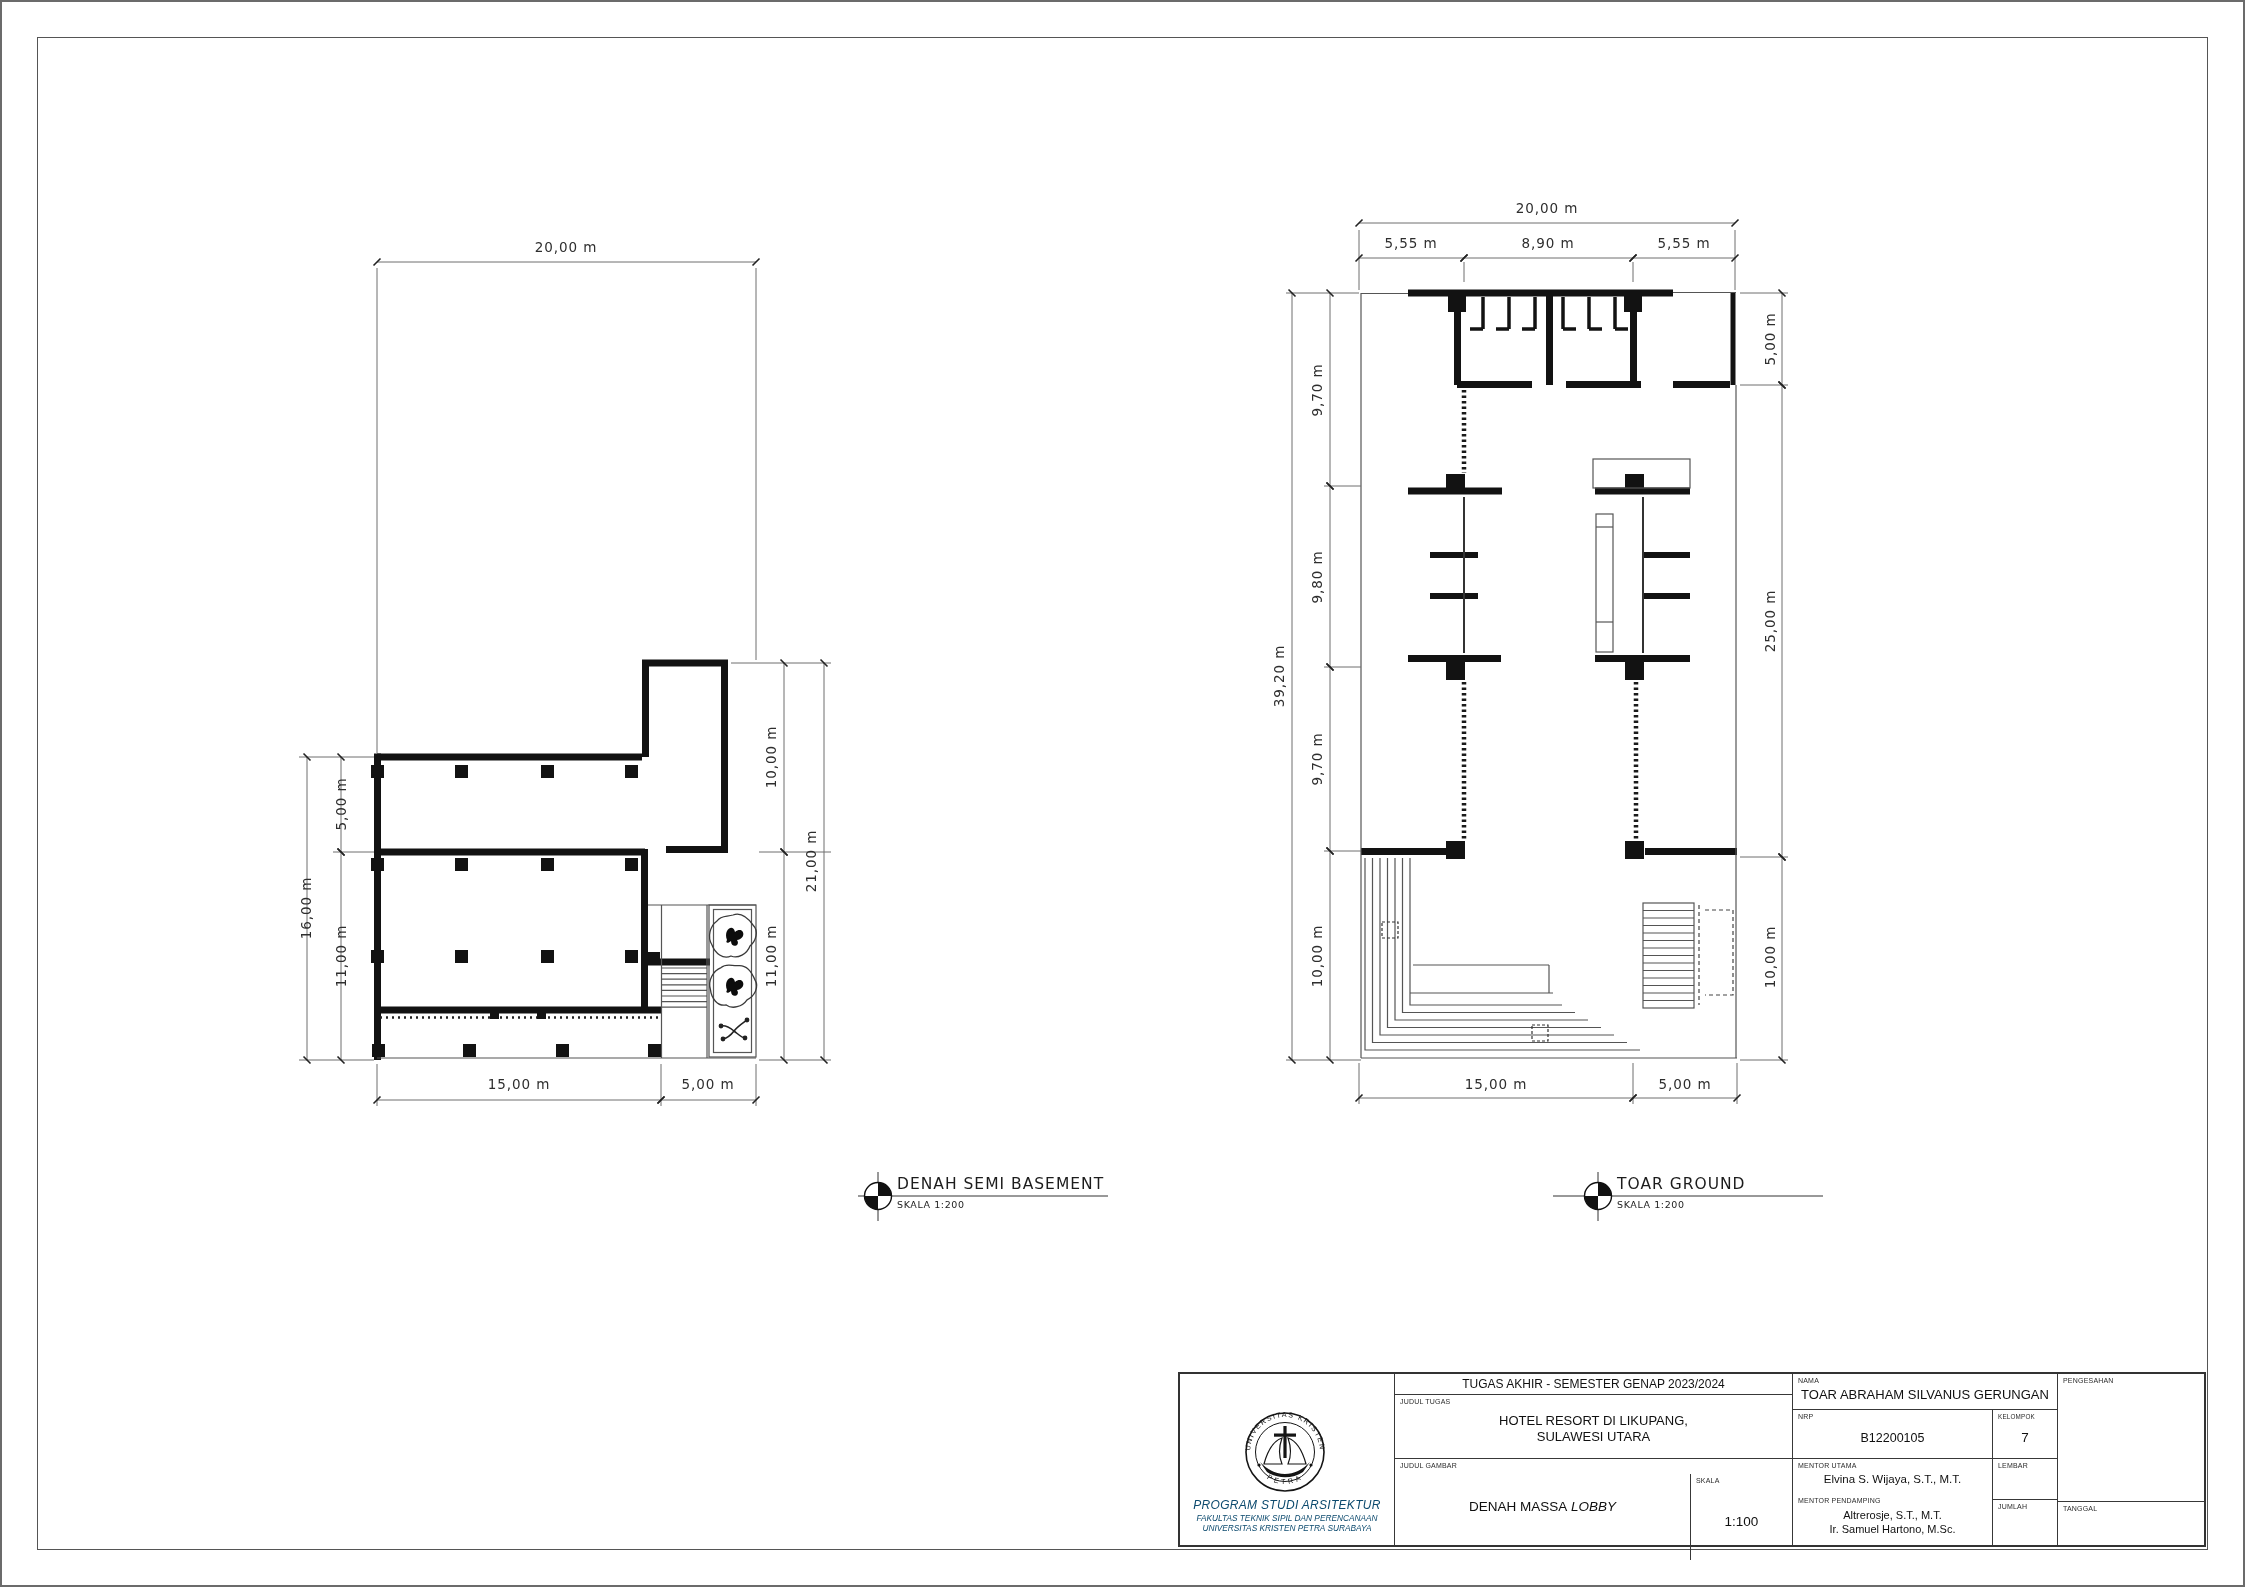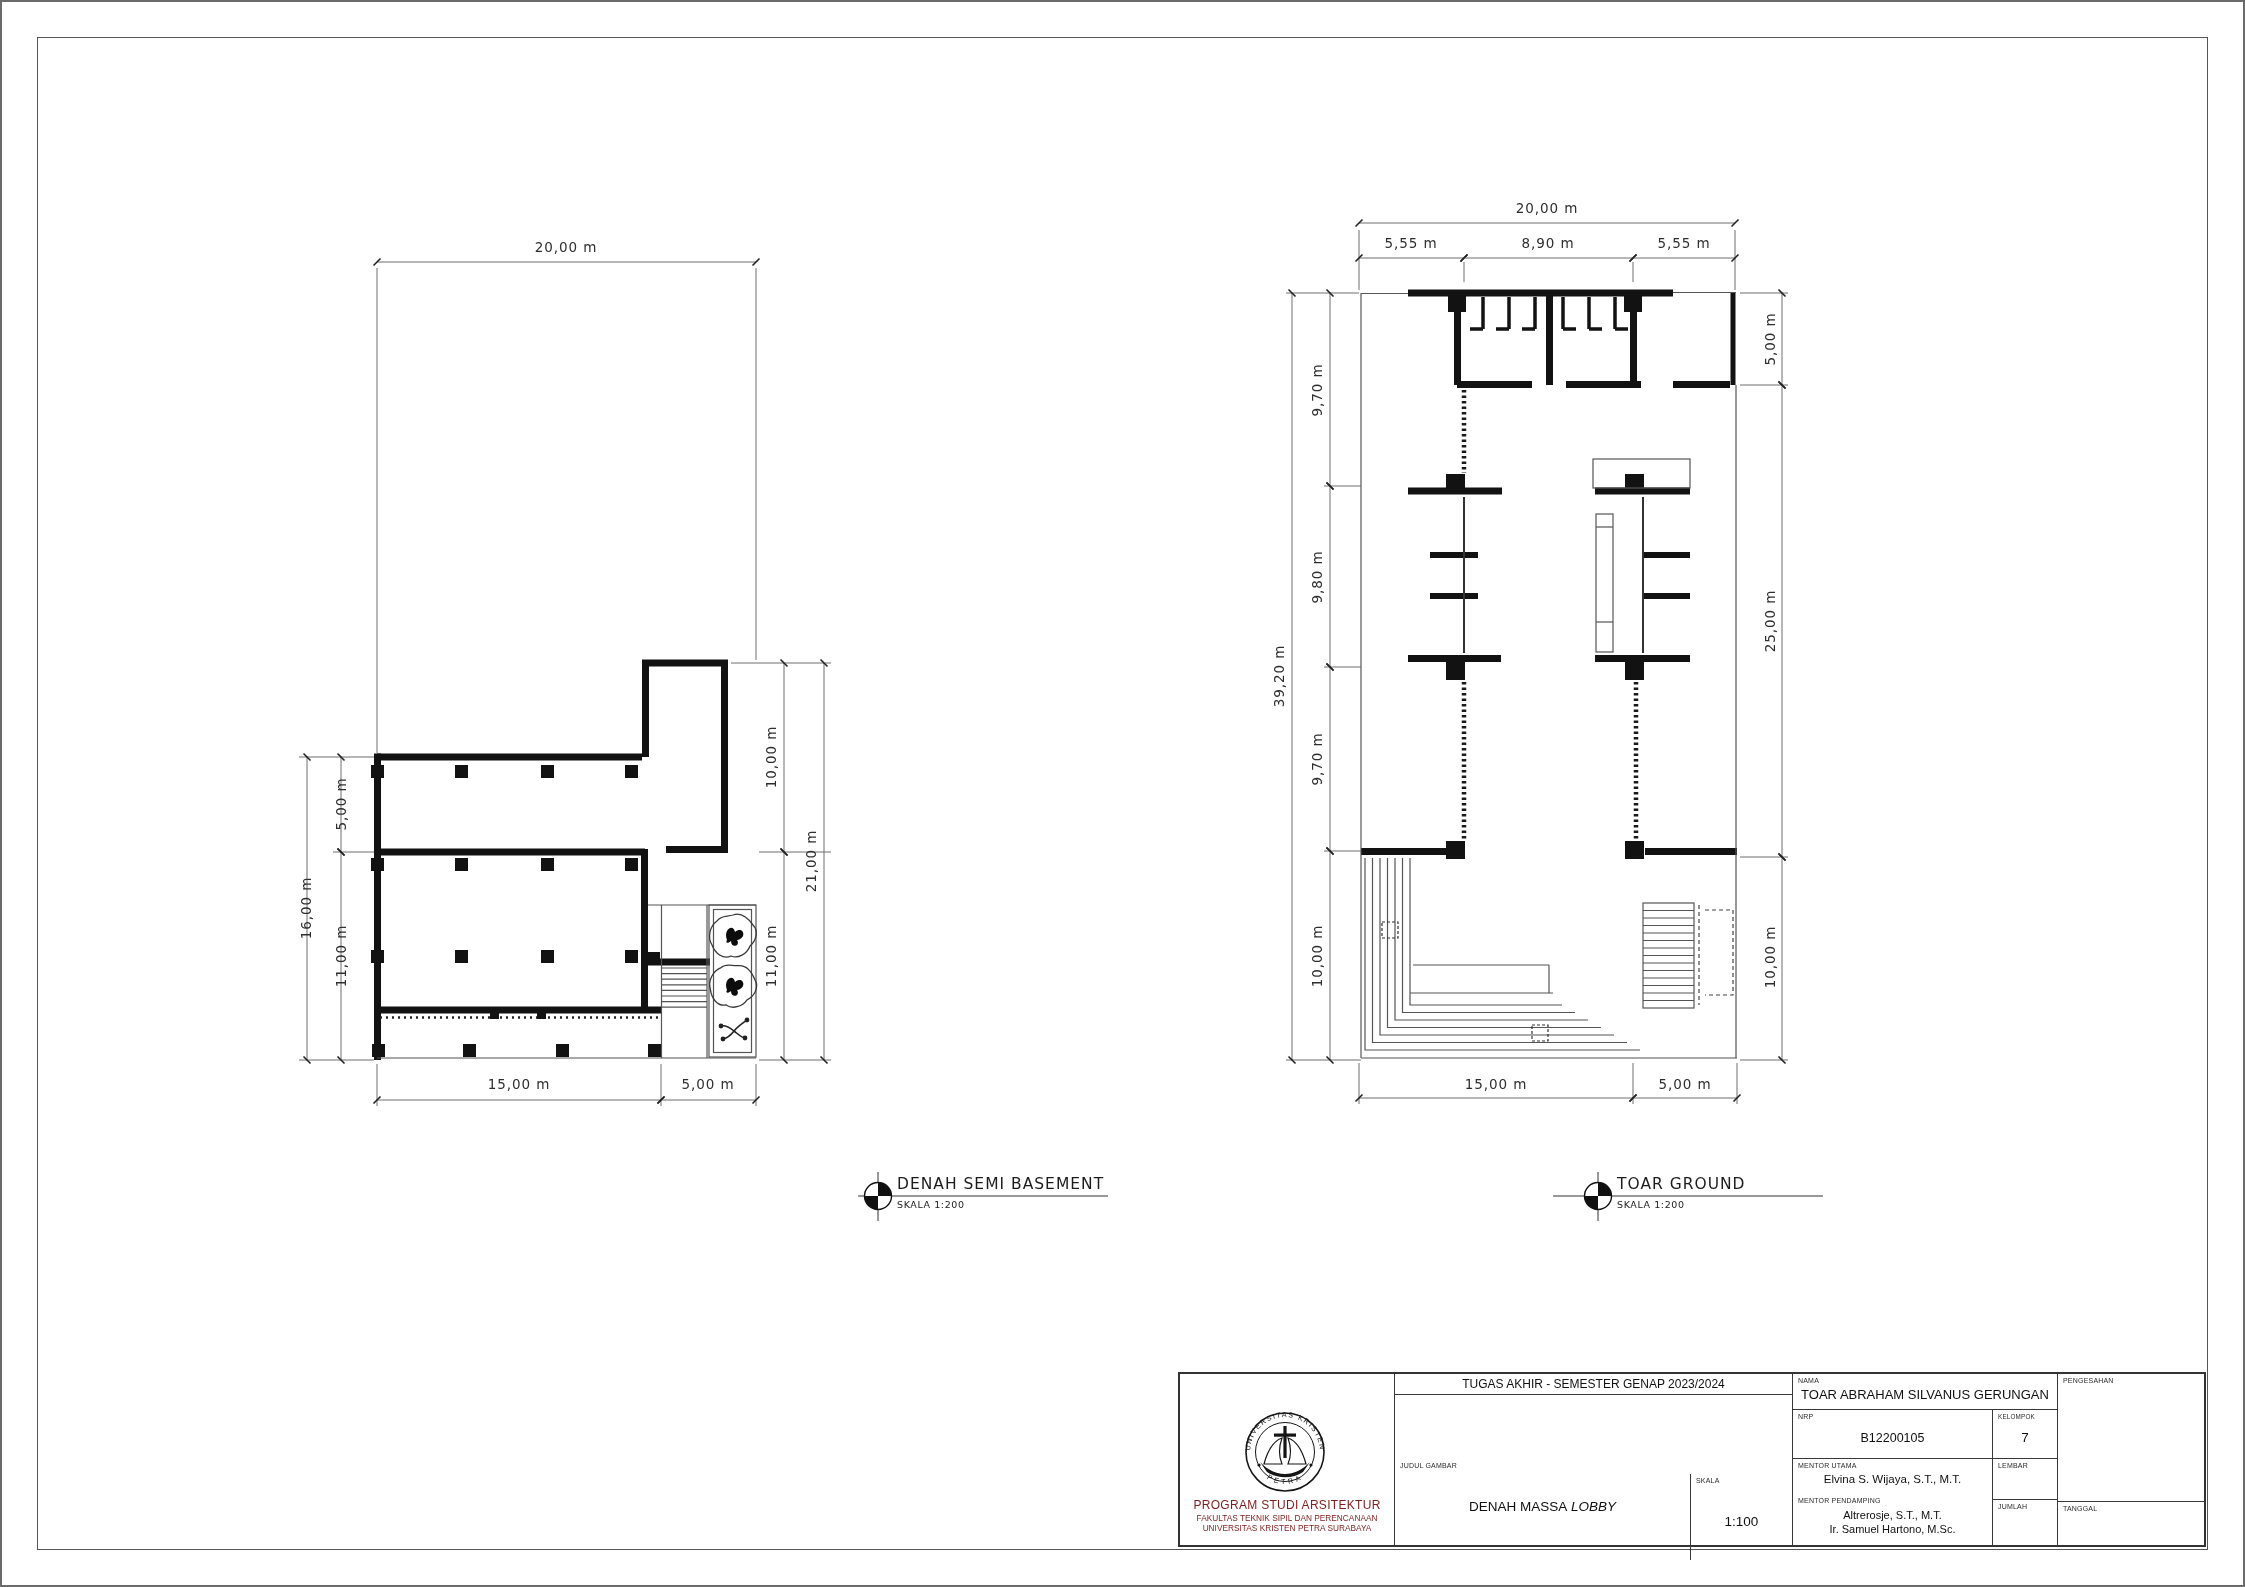--- a/index.html
+++ b/index.html
@@ -19,21 +19,21 @@
   .pscale{position:absolute;font-family:"DejaVu Sans",sans-serif;font-size:9.5px;
           letter-spacing:.6px;color:#1c1c1c;white-space:nowrap;}
   
   .tb{position:absolute;left:1178px;top:1372px;width:1028px;height:175px;
       border:2px solid #333;box-sizing:border-box;background:#fff;}
   .tb .cell{position:absolute;box-sizing:border-box;}
   .tb .lab{position:absolute;top:3px;left:5px;font-size:7px;letter-spacing:.2px;color:#2a2a2a;}
   .tb .val{position:absolute;left:0;right:0;text-align:center;color:#101010;}
   .bl{border-left:1.3px solid #383838;} .bb{border-bottom:1.3px solid #383838;}
   .br{border-right:1.3px solid #383838;}
-  .inst{position:absolute;left:0;right:0;text-align:center;color:#7f1d1d;}
+  .inst{position:absolute;left:0;right:0;text-align:center;color:#0c4a6e;font-style:italic;}
 </style>
 </head>
 <body>
 
 <div class="page-edge"></div>
 <div class="frame"></div>
 
 <svg class="lines" width="2245" height="1587" viewBox="0 0 2245 1587">
   <defs>
     <marker id="tick" markerWidth="14" markerHeight="14" refX="7" refY="7" orient="auto" markerUnits="userSpaceOnUse">
@@ -337,20 +337,27 @@
       <path d="M-21,12 Q-15,-10 -3,-14 Q-8,0 -3,12 Z" fill="#fff" stroke="#151515" stroke-width="1.2"></path>
       <path d="M21,12 Q15,-10 3,-14 Q8,0 3,12 Z" fill="#fff" stroke="#151515" stroke-width="1.2"></path>
       <path d="M-25,10 C-10,26 10,26 25,10 L18,20 C8,27 -8,27 -18,20 Z" fill="#151515"></path>
     </svg>
     <div class="inst" style="top:124px;font-size:12px;letter-spacing:.3px">PROGRAM STUDI ARSITEKTUR</div>
     <div class="inst" style="top:139px;font-size:8.3px">FAKULTAS TEKNIK SIPIL DAN PERENCANAAN</div>
     <div class="inst" style="top:149px;font-size:8.3px">UNIVERSITAS KRISTEN PETRA SURABAYA</div>
   </div>
 
   <div class="cell bb" style="left:215px;top:0;width:397px;height:21px;text-align:center;line-height:21px;font-size:12px;color:#111">TUGAS AKHIR - SEMESTER GENAP 2023/2024</div>
+  <div class="cell bb" style="left:215px;top:21px;width:397px;height:64px">
+    <span class="lab">JUDUL TUGAS</span>
+    <div class="val" style="top:18px;font-size:13px;line-height:15.5px">
+      <div>HOTEL RESORT DI LIKUPANG,</div>
+      <div>SULAWESI UTARA</div>
+    </div>
+  </div>
   <div class="cell" style="left:215px;top:85px;width:295px;height:86px">
     <span class="lab">JUDUL GAMBAR</span>
     <div class="val" style="top:40px;font-size:13.5px">
       <span>DENAH MASSA</span>&nbsp;<i>LOBBY</i>
     </div>
   </div>
   <div class="cell bl" style="left:510px;top:100px;width:102px;height:86px">
     <span class="lab">SKALA</span>
     <div class="val" style="top:40px;font-size:13.5px">1:100</div>
   </div>

